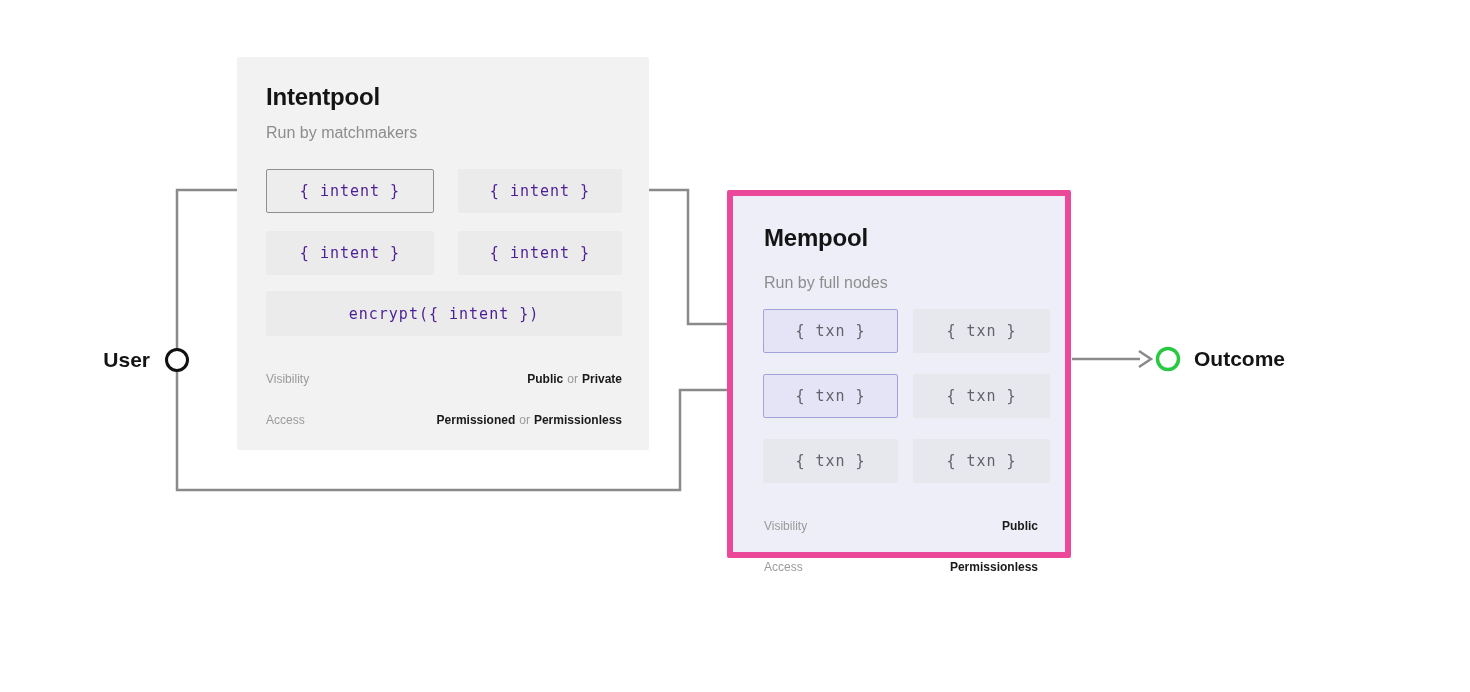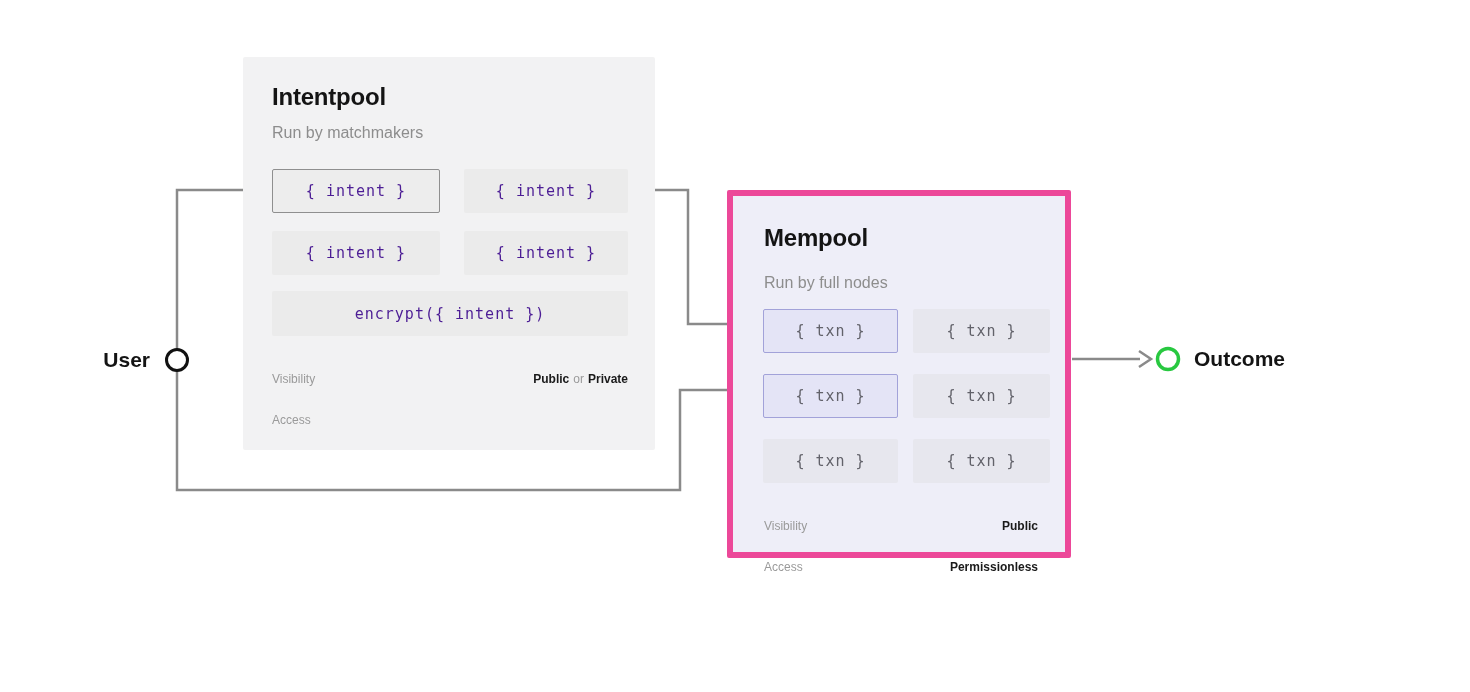--- a/index.html
+++ b/index.html
@@ -20,21 +20,21 @@
     width: 1470px; height: 692px;
     pointer-events: none;
   }
 
   
   .pool {
     position: absolute;
     border-radius: 2px;
   }
   .pool-intentpool {
-    left: 243px; top: 57px;
+    left: 237px; top: 57px;
     width: 412px; height: 393px;
     background: #f2f2f3;
   }
   .pool-mempool {
     left: 727px; top: 190px;
     width: 344px; height: 368px;
     background: #eeeef8;
     border: 6px solid #ec4899;
   }
 
@@ -157,20 +157,21 @@
     <div class="chip chip-intent ip-chip-r2c1">{ intent }</div>
     <div class="chip chip-intent ip-chip-r2c2">{ intent }</div>
     <div class="chip chip-intent ip-chip-encrypt">encrypt({ intent })</div>
 
     <div class="prop-row ip-prop-visibility">
       <span class="prop-label">Visibility</span>
       <span class="prop-value"><span>Public</span><span class="prop-or">or</span><span>Private</span></span>
     </div>
     <div class="prop-row ip-prop-access">
       <span class="prop-label">Access</span>
+      <span class="prop-value"><span>Permissioned</span><span class="prop-or">or</span><span>Permissionless</span></span>
     </div>
   </div>
 
   <div class="pool pool-mempool">
     <div class="pool-title">Mempool</div>
     <div class="pool-subtitle">Run by full nodes</div>
 
     <div class="chip chip-txn highlight mp-chip-r1c1">{ txn }</div>
     <div class="chip chip-txn mp-chip-r1c2">{ txn }</div>
     <div class="chip chip-txn highlight mp-chip-r2c1">{ txn }</div>

